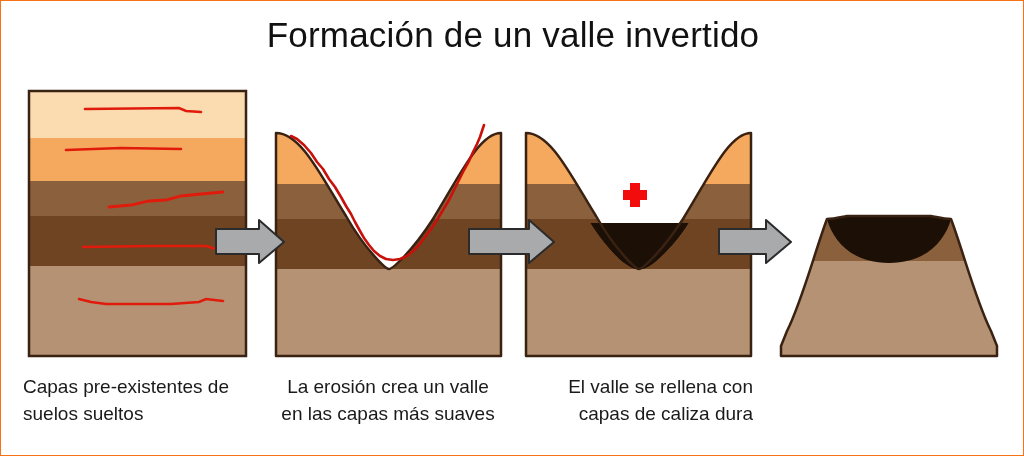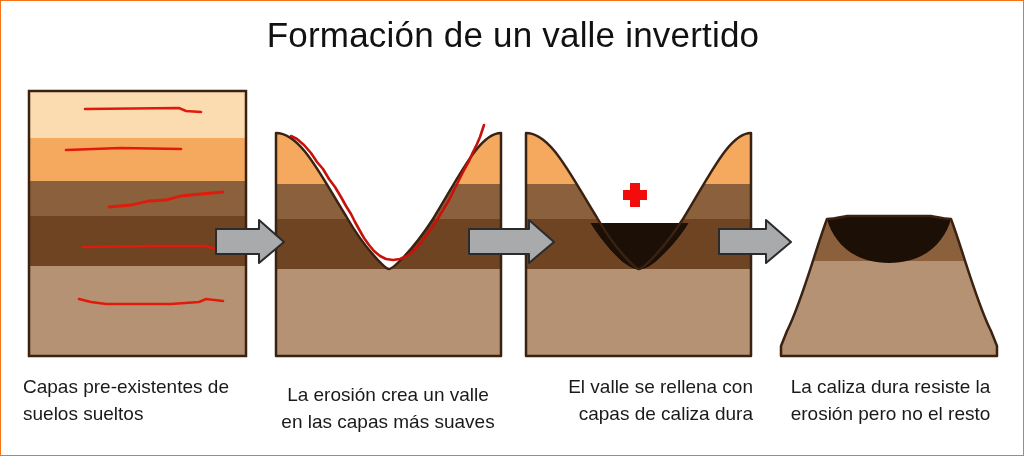--- a/index.html
+++ b/index.html
@@ -36,21 +36,21 @@
     top: 0;
   }
   .caption {
     position: absolute;
     font-size: 19px;
     line-height: 27px;
     color: #1a1a1a;
     white-space: pre-line;
   }
   #cap-0 { left: 22px;  top: 372px; width: 230px; text-align: left; }
-  #cap-1 { left: 272px; top: 380px; width: 230px; text-align: center; }
+  #cap-1 { left: 272px; top: 372px; width: 230px; text-align: center; }
   #cap-2 { left: 522px; top: 372px; width: 230px; text-align: right; }
   #cap-3 { left: 772px; top: 372px; width: 235px; text-align: center; }
 </style>
 </head>
 <body>
 
 <div id="figure">
 
   <div id="title">Formación de un valle invertido</div>
 
@@ -187,16 +187,14 @@
     </g>
 
   </svg>
 
   <div class="caption" id="cap-0">Capas pre-existentes de
 suelos sueltos</div>
   <div class="caption" id="cap-1">La erosión crea un valle
 en las capas más suaves</div>
   <div class="caption" id="cap-2">El valle se rellena con
 capas de caliza dura</div>
-  <div class="caption" id="cap-3">La caliza dura resiste la
-erosión pero no el resto</div>
 
 </div>
 
 </body></html>

